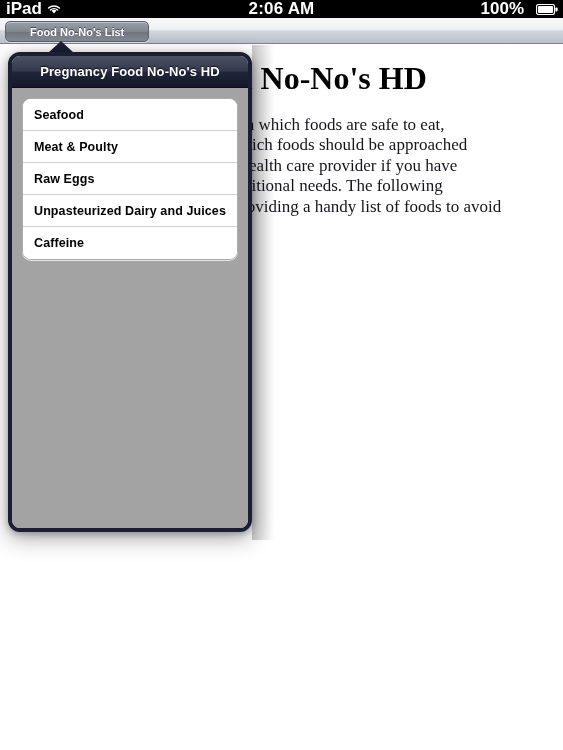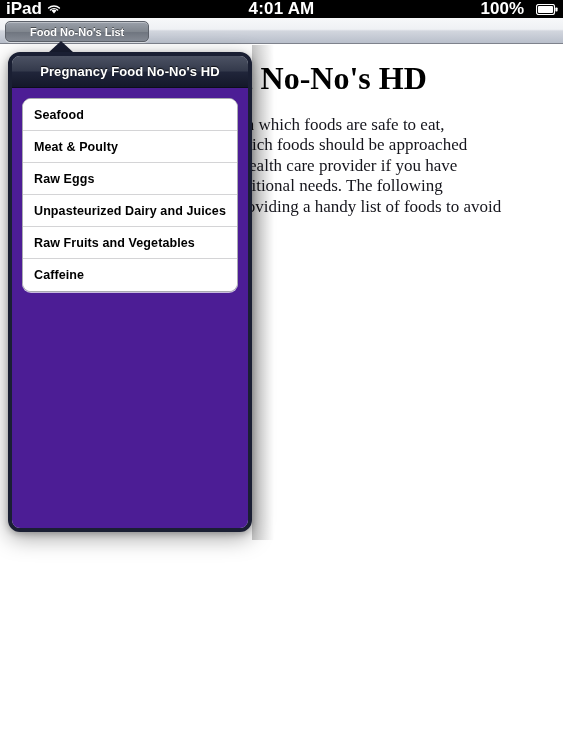--- a/index.html
+++ b/index.html
@@ -170,21 +170,21 @@
     color: #ffffff;
     font-size: 13px;
     font-weight: bold;
     text-shadow: 0 -1px 1px rgba(0,0,0,0.8);
     letter-spacing: 0.1px;
     white-space: nowrap;
   }
   #popover-body {
     position: relative;
     height: 440px;
-    background: #4c1d95;
+    background: #a3a3a3;
     padding: 10px 10px 0 10px;
   }
   #menu-group {
     background: #ffffff;
     border: 1px solid #a9abb0;
     border-radius: 9px;
     overflow: hidden;
     box-shadow: 0 1px 0 rgba(255,255,255,0.7);
   }
   .menu-row {
@@ -262,23 +262,20 @@
             </div>
 
             <div class="menu-row">
               <span class="menu-row-label">Raw Eggs</span>
             </div>
 
             <div class="menu-row">
               <span class="menu-row-label">Unpasteurized Dairy and Juices</span>
             </div>
 
-            <div class="menu-row">
-              <span class="menu-row-label">Raw Fruits and Vegetables</span>
-            </div>
 
             <div class="menu-row">
               <span class="menu-row-label">Caffeine</span>
             </div>
 
 
 
           </div>
         </div>
 
@@ -290,21 +287,21 @@
     <div class="sb-left">
       <span>iPad</span>
       <svg class="wifi-icon" width="14" height="11" viewBox="0 0 14 11">
         <path d="M7 9.6 L4.5 6.6 A4 4 0 0 1 9.5 6.6 Z" fill="#ffffff"></path>
         <path d="M1.6 4.0 A8 8 0 0 1 12.4 4.0" stroke="#ffffff" stroke-width="1.5" fill="none" stroke-linecap="round"></path>
         <path d="M3.4 6.0 A5.4 5.4 0 0 1 10.6 6.0" stroke="#ffffff" stroke-width="1.4" fill="none" stroke-linecap="round"></path>
       </svg>
     </div>
 
     <div class="sb-center">
-      <span>4:01 AM</span>
+      <span>2:06 AM</span>
     </div>
 
     <div class="sb-right">
       <span>100%</span>
       <svg class="battery-icon" width="22" height="11" viewBox="0 0 22 11">
         <rect x="0.5" y="0.5" width="18" height="10" rx="2" ry="2" fill="none" stroke="#ffffff" stroke-width="1.2"></rect>
         <rect x="2" y="2" width="15" height="7" rx="1" ry="1" fill="#ffffff"></rect>
         <rect x="19.4" y="3.4" width="2.2" height="4.2" rx="0.8" ry="0.8" fill="#ffffff"></rect>
       </svg>
     </div>

